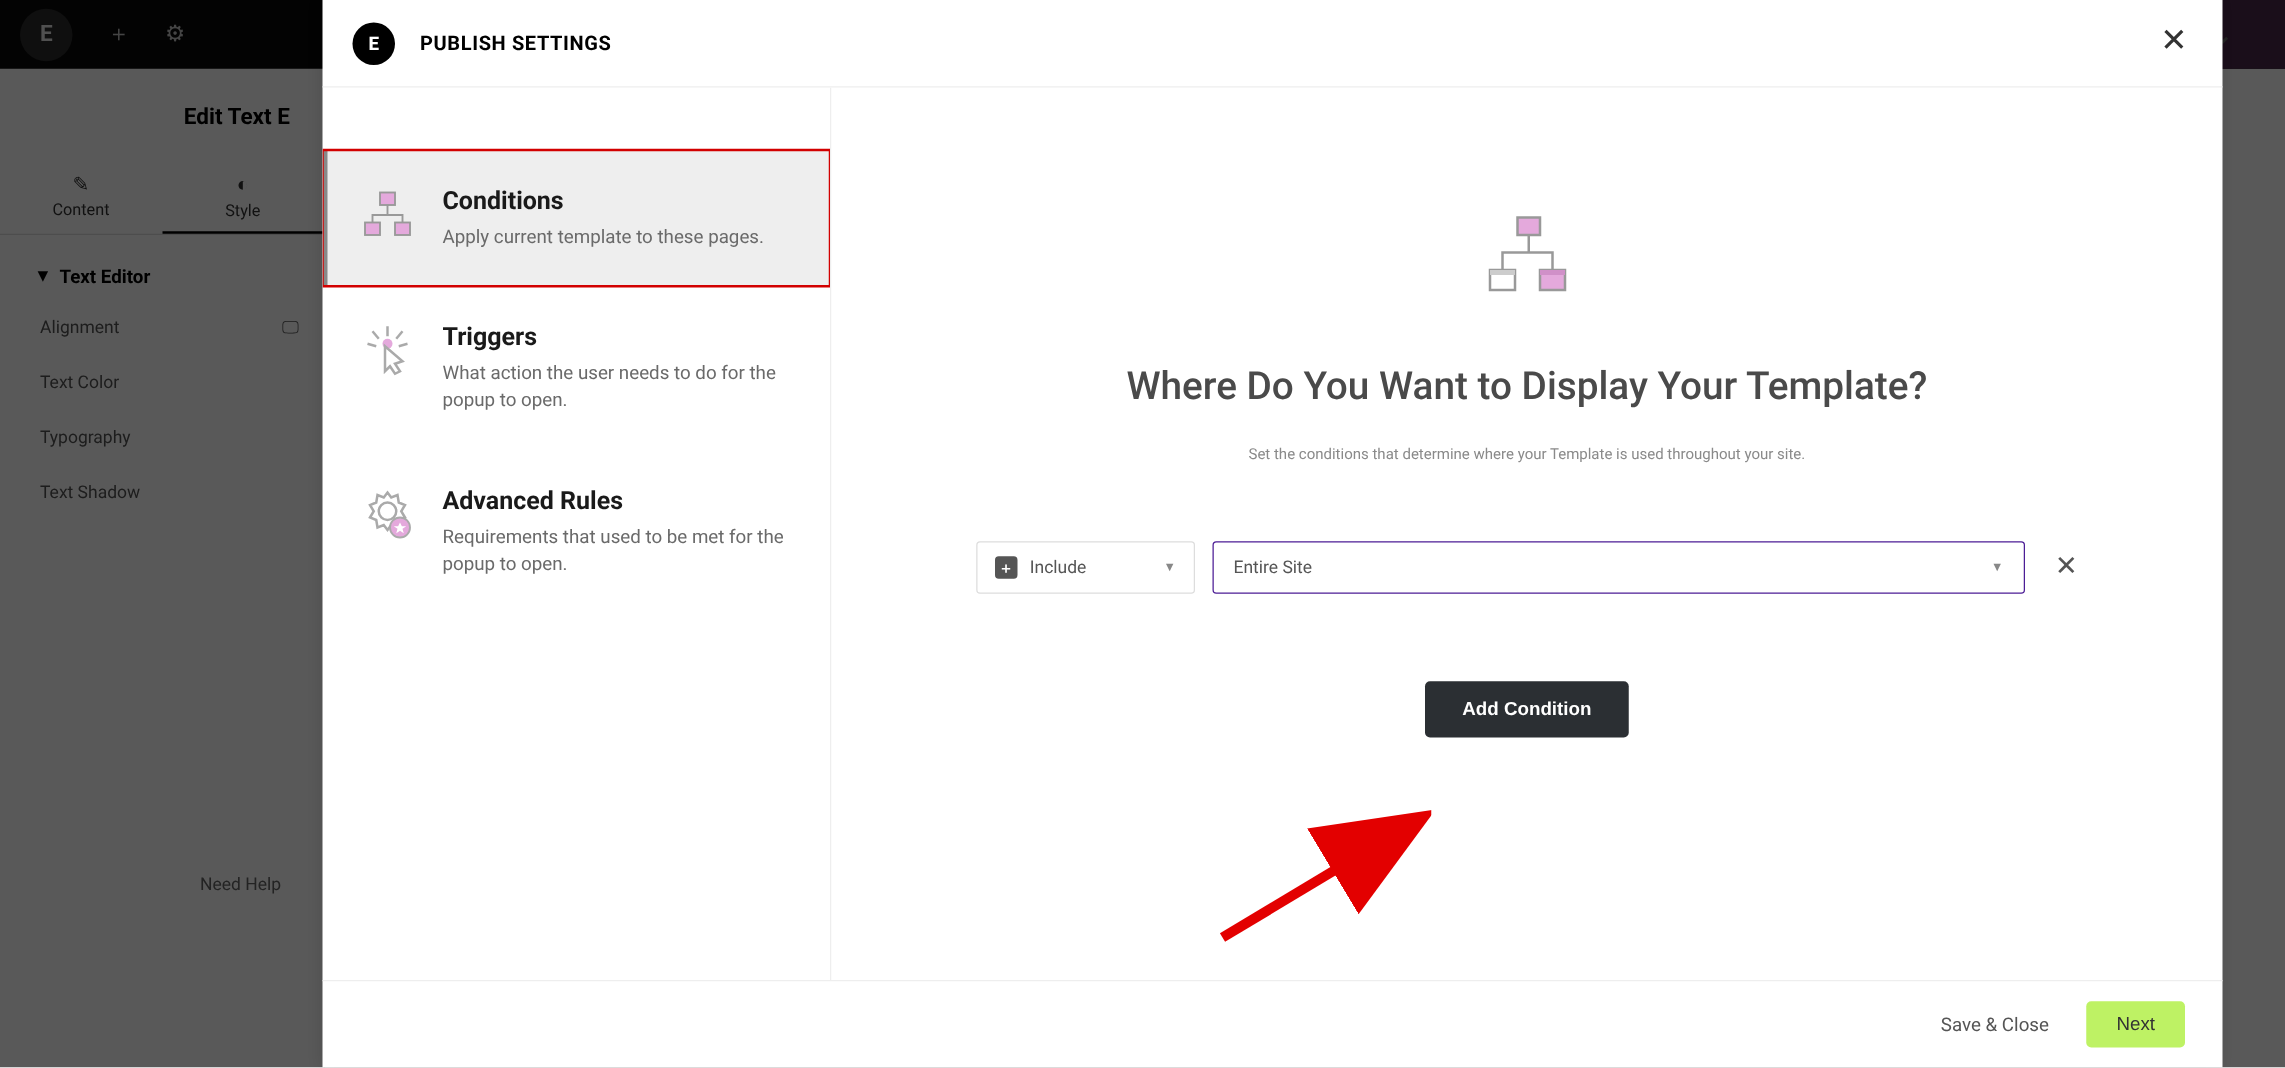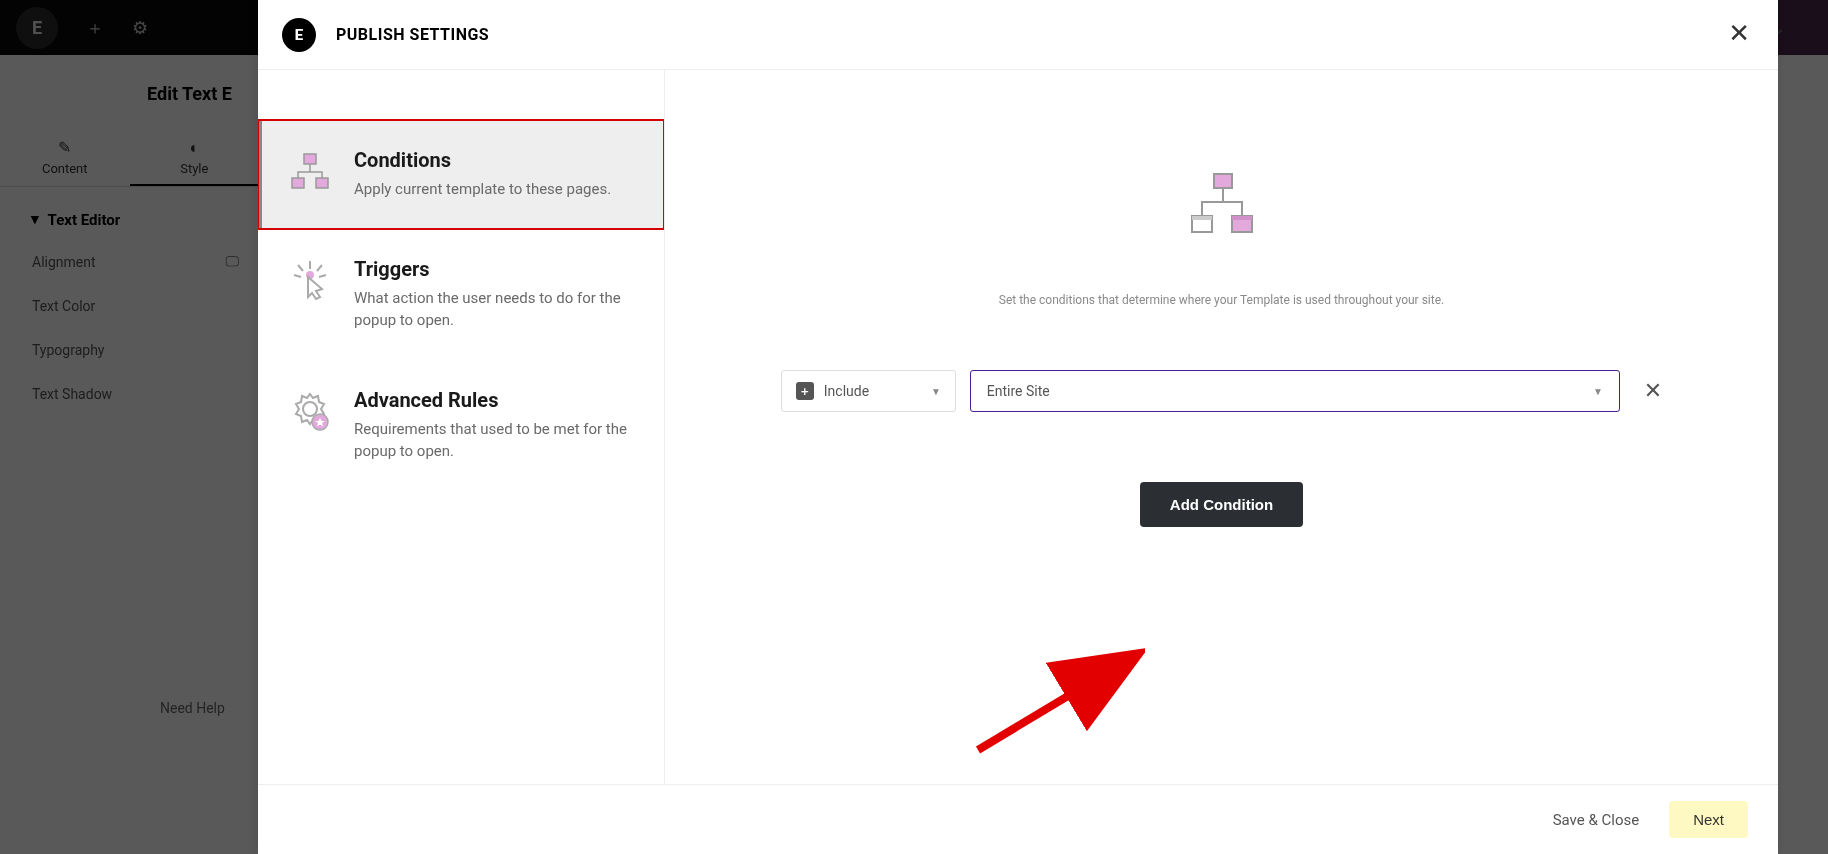--- a/index.html
+++ b/index.html
@@ -332,21 +332,21 @@
   justify-content: flex-end;
   gap: 30px;
   padding: 0 30px;
 }
 .footer-save {
   font-size: 15px;
   color: #555;
   cursor: pointer;
 }
 .footer-next {
-  background: #fef9c3;
+  background: #bef264;
   color: #333;
   border: none;
   padding: 10px 24px;
   font-size: 15px;
   font-weight: 500;
   border-radius: 4px;
   cursor: pointer;
 }
 
 
@@ -458,20 +458,21 @@
       <div class="main-icon">
         <svg width="80" height="70" viewBox="0 0 80 70">
           <rect x="32" y="4" width="18" height="14" fill="#e4a9dc" stroke="#999" stroke-width="2"></rect>
           <rect x="10" y="46" width="20" height="16" fill="#fff" stroke="#999" stroke-width="2"></rect>
           <rect x="10" y="46" width="20" height="4" fill="#ccc"></rect>
           <rect x="50" y="46" width="20" height="16" fill="#e4a9dc" stroke="#999" stroke-width="2"></rect>
           <rect x="50" y="46" width="20" height="4" fill="#d090c8"></rect>
           <path d="M41 18 L41 32 M20 46 L20 32 L60 32 L60 46" stroke="#999" stroke-width="2" fill="none"></path>
         </svg>
       </div>
+      <h1 class="main-heading">Where Do You Want to Display Your Template?</h1>
       <p class="main-desc">
         <span>Set the conditions that determine where your Template is used throughout your site.</span><br>
       </p>
 
       <div class="condition-row">
         <div class="include-select">
           <div class="include-plus">＋</div>
           <span>Include</span>
           <span class="include-chev">▼</span>
         </div>

